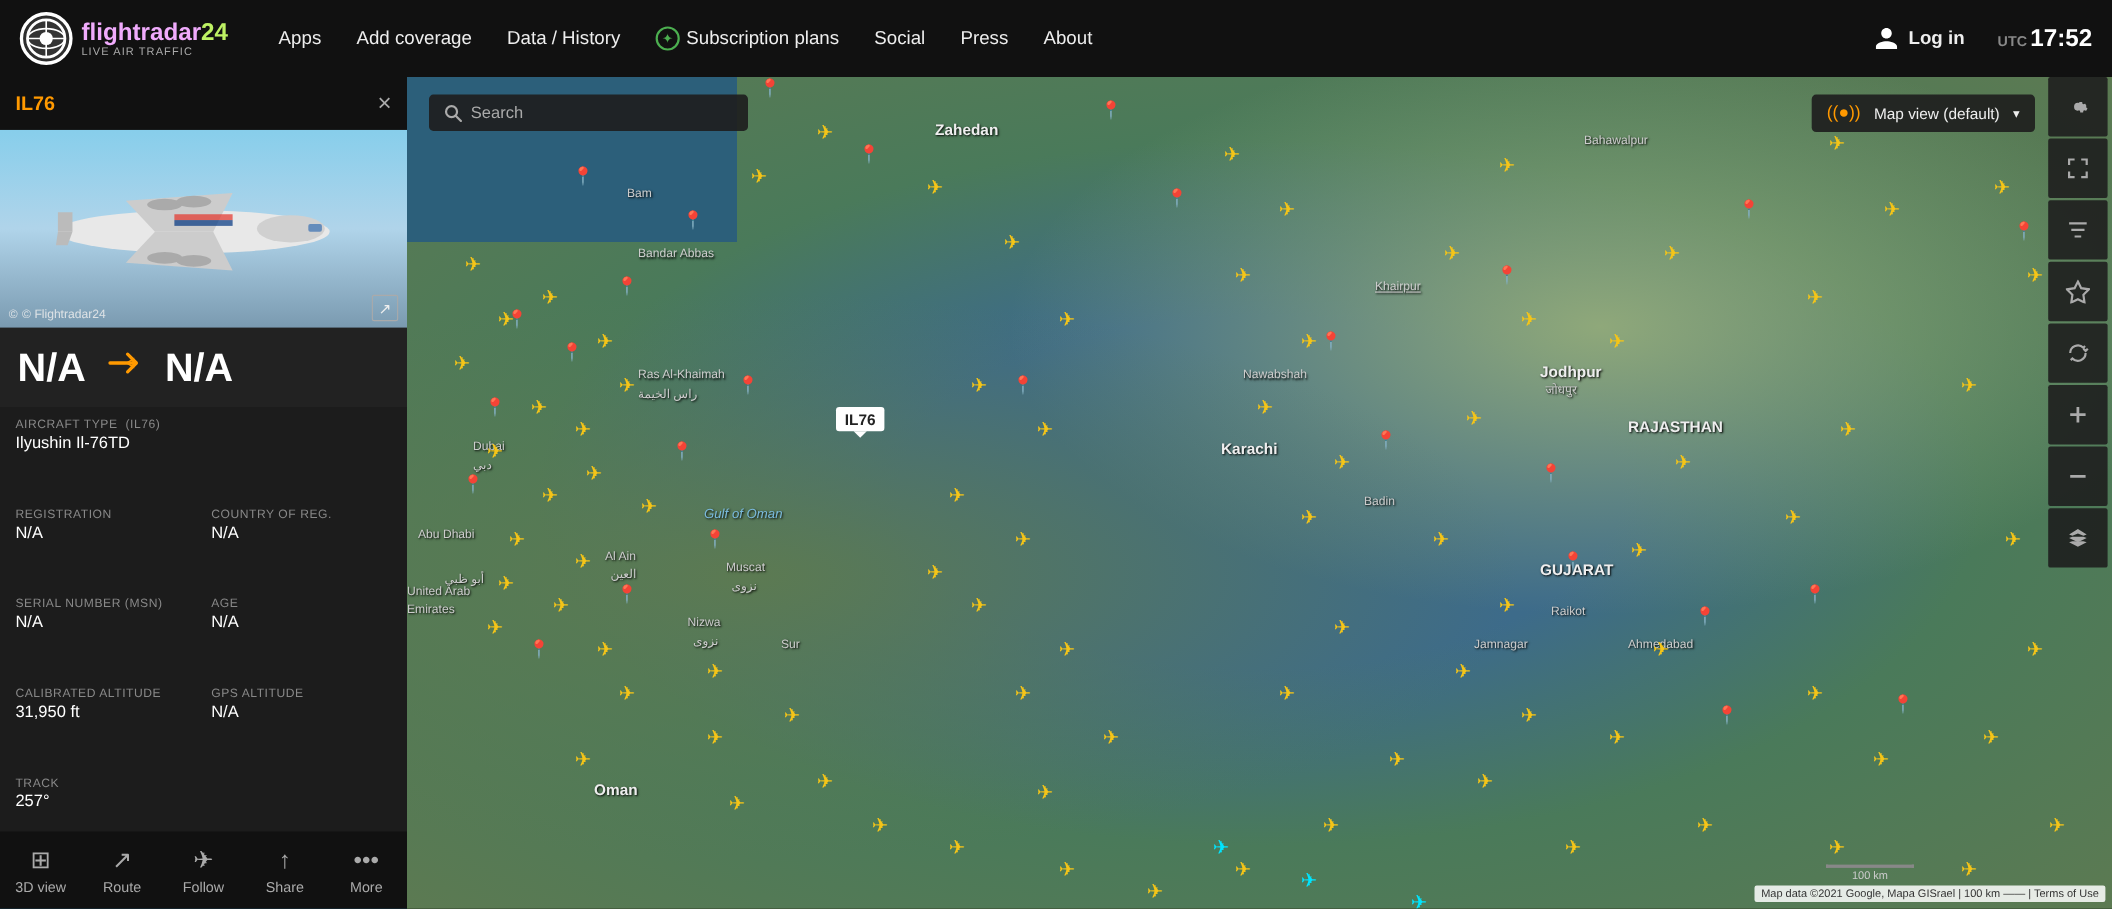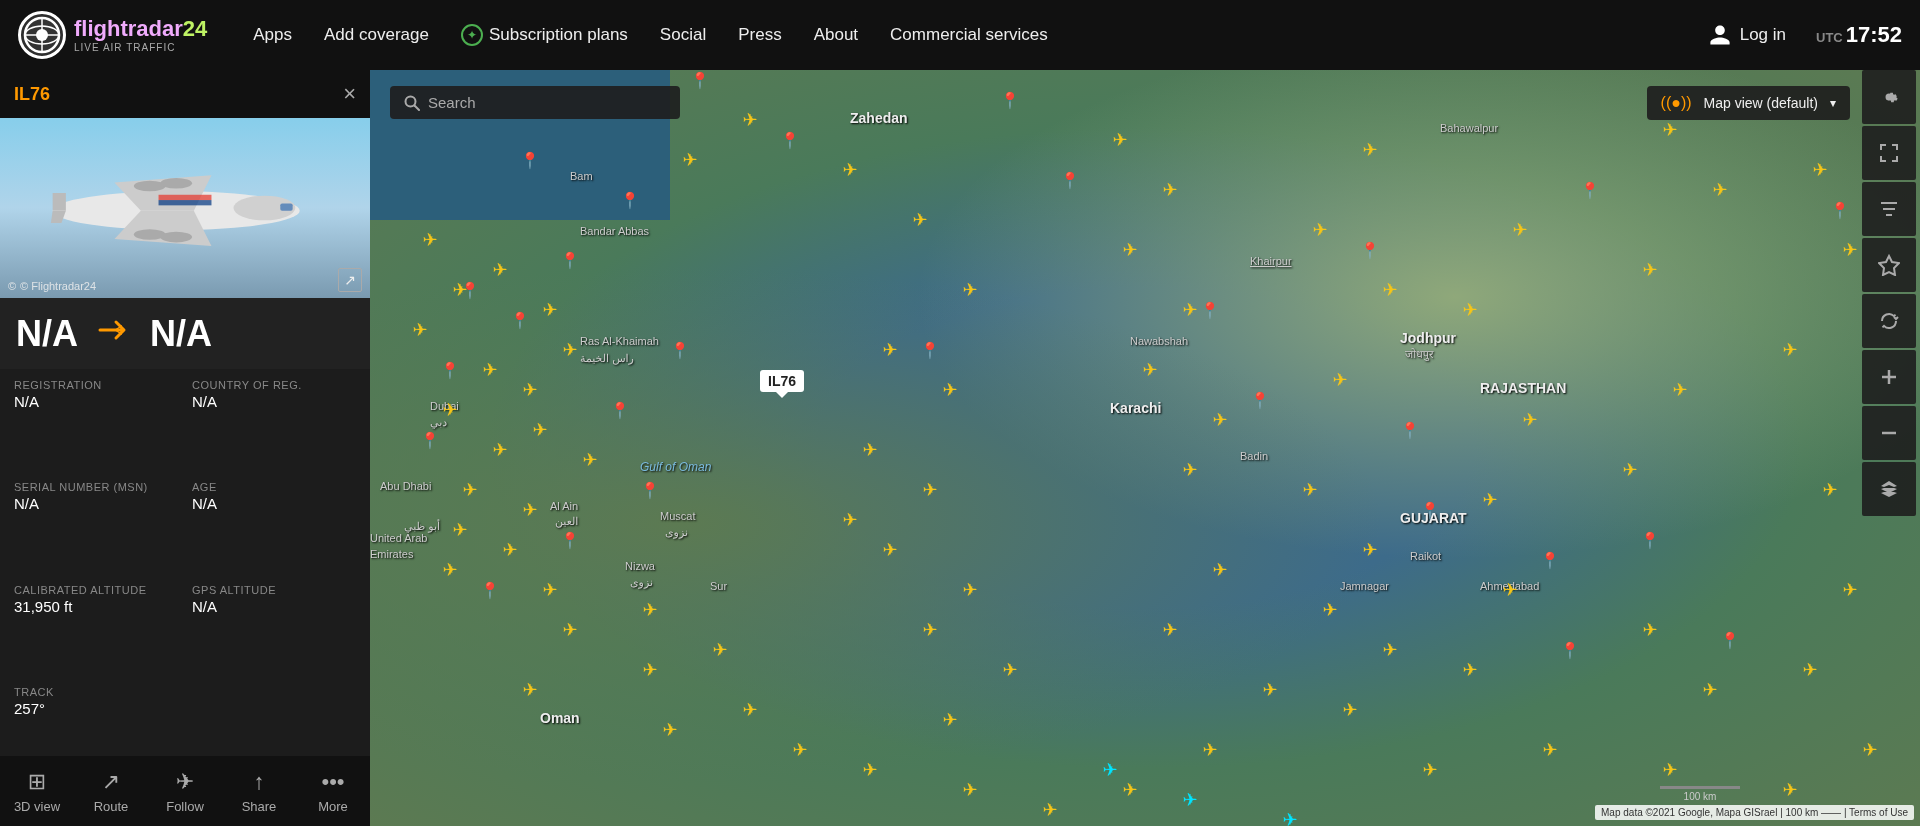--- a/index.html
+++ b/index.html
@@ -34,21 +34,21 @@
     .nav-icon-circle {
       width: 22px; height: 22px; border-radius: 50%; border: 2px solid #4caf50;
       display: flex; align-items: center; justify-content: center;
       color: #4caf50; font-size: 12px;
     }
 
     .nav-spacer { flex: 1; }
 
     #login-area {
       display: flex; align-items: center; color: #eee; font-size: 17px;
-      cursor: pointer; padding: 0 12px; gap: 8px;
+      cursor: pointer; padding: 0 12px; gap: 8px; font-weight: bold;
     }
     #user-icon-svg { width: 24px; height: 24px; }
     #utc-time { color: #fff; font-size: 22px; font-weight: bold; padding-left: 18px; white-space: nowrap; }
 
     
     #map-area {
       position: absolute; top: 70px; left: 370px; right: 0; bottom: 0;
       background: #4a6741; overflow: hidden;
     }
 
@@ -253,28 +253,28 @@
     <div id="logo-text">
       <div id="logo-name">
         <span>flightradar</span><span style="color:#bef264">24</span>
       </div>
       <div id="logo-sub">LIVE AIR TRAFFIC</div>
     </div>
   </div>
 
   <div class="nav-item">Apps</div>
   <div class="nav-item">Add coverage</div>
+  <div class="nav-item">Data / History</div>
   <div class="nav-item with-icon">
     <div class="nav-icon-circle">✦</div>
     <span>Subscription plans</span>
   </div>
   <div class="nav-item">Social</div>
   <div class="nav-item">Press</div>
   <div class="nav-item">About</div>
-  <div class="nav-item">Commercial services</div>
 
   <div class="nav-spacer"></div>
 
   <div id="login-area">
     <svg id="user-icon-svg" viewBox="0 0 24 24" fill="white">
       <path d="M12 12c2.7 0 4.8-2.1 4.8-4.8S14.7 2.4 12 2.4 7.2 4.5 7.2 7.2 9.3 12 12 12zm0 2.4c-3.2 0-9.6 1.6-9.6 4.8v2.4h19.2v-2.4c0-3.2-6.4-4.8-9.6-4.8z"></path>
     </svg>
     <span>Log in</span>
   </div>
   <div id="utc-time">
@@ -330,20 +330,24 @@
           <path d="M8 5 L16 0 L16 2 L10 5 L16 8 L16 10 L8 5Z" fill="#f90"></path>
           <rect x="0" y="4" width="8" height="2" fill="#f90"></rect>
         </g>
       </svg>
     </span>
     <span class="route-code">N/A</span>
   </div>
 
   <div id="aircraft-details">
 
+    <div class="detail-group" style="grid-column: span 2;">
+      <div class="detail-label">AIRCRAFT TYPE &nbsp;<span style="color:#888;font-size:11px;">(IL76)</span></div>
+      <div class="detail-value">Ilyushin Il-76TD</div>
+    </div>
 
     <div class="detail-group">
       <div class="detail-label">REGISTRATION</div>
       <div class="detail-value">N/A</div>
     </div>
     <div class="detail-group">
       <div class="detail-label">COUNTRY OF REG.</div>
       <div class="detail-value">N/A</div>
     </div>
 

